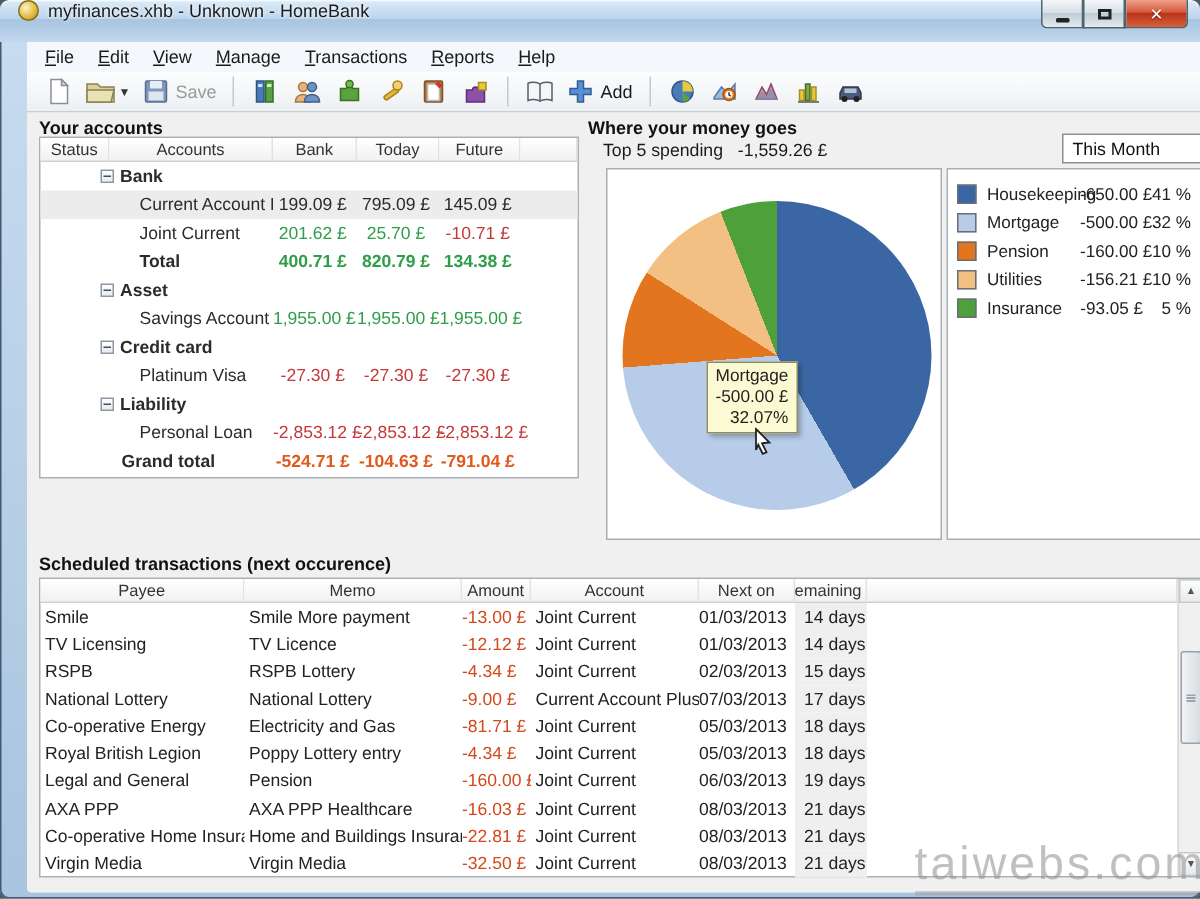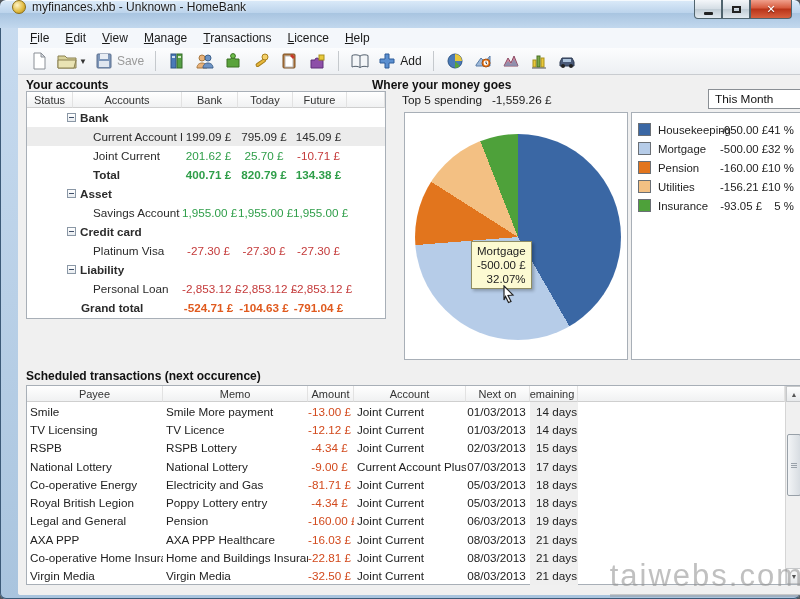--- a/index.html
+++ b/index.html
@@ -68,21 +68,21 @@
     box-shadow:2px 2px 3px rgba(0,0,0,.25);padding:2px 5px;font-size:11.5px;color:#222;text-align:right;line-height:14px;}
   .legend-row{display:grid;grid-template-columns:20px 62px 42px 1fr;height:19px;align-items:center;font-size:11.4px;color:#222;padding-left:6px;}
   .swatch{width:13px;height:13px;border:1px solid #6a6f75;}
   .legend-row .amt-col{text-align:right;white-space:nowrap;}
   .legend-row .pct-col{text-align:right;padding-right:8px;white-space:nowrap;}
   
   .sch-header{display:grid;grid-template-columns:136px 145px 46px 112px 64px 48px 1fr;height:16px;}
   .sch-row{display:grid;grid-template-columns:136px 145px 46px 112px 64px 48px 1fr;height:18.3px;align-items:center;
     font-size:11.7px;color:#222;}
   .sch-row .c{white-space:nowrap;overflow:hidden;}
-  .cl{padding-left:3px;text-align:left;} .cr{padding-right:3px;text-align:center;}
+  .cl{padding-left:3px;text-align:left;} .cr{padding-right:3px;text-align:left;}
   .amt{color:#d2491c;}
   .remain-cell{background:#efefef;height:100%;display:flex;align-items:center;justify-content:flex-end;padding-right:1px;}
   .sortarrow{font-size:8px;color:#5a6a7a;margin-left:3px;}
   
   .vscroll{position:absolute;right:0;top:0;width:17px;height:100%;background:#f0f0f0;border-left:1px solid #d5d5d5;}
   .sbtn{position:absolute;left:0;width:16px;height:16px;background:linear-gradient(#fdfdfd,#e8eaec);border:1px solid #c6c8ca;
     display:flex;align-items:center;justify-content:center;font-size:7px;color:#555;}
   .sbtn.up{top:0;} .sbtn.down{bottom:0;}
   .sthumb{position:absolute;left:1px;top:48px;width:14px;height:62px;border:1px solid #98a0a8;border-radius:2px;
     background:linear-gradient(90deg,#f2f4f6,#d8dde2);}
@@ -115,21 +115,21 @@
 
   <div class="client">
 
     <div class="menubar">
 
     <span class="menu-item">File</span>
         <span class="menu-item">Edit</span>
         <span class="menu-item">View</span>
         <span class="menu-item">Manage</span>
         <span class="menu-item">Transactions</span>
-        <span class="menu-item">Licence</span>
+        <span class="menu-item">Reports</span>
         <span class="menu-item">Help</span>
       </div>
 
     <div class="toolbar">
       <div class="tbtn">
         <svg width="18" height="18" viewBox="0 0 18 18">
             <path d="M4 1h7l4 4v12H4z" fill="#fff" stroke="#8a8f96"></path>
             <path d="M11 1l4 4h-4z" fill="#d8dce2" stroke="#8a8f96"></path>
           </svg>
       </div>
@@ -366,21 +366,21 @@
                 <span>Grand total</span>
               </div>
               <div class="num warn">-524.71 £</div>
               <div class="num warn">-104.63 £</div>
               <div class="num warn">-791.04 £</div>
               <div></div>
             </div>
           </div>
       </div>
 
-      <div class="section-title" style="left:354px;top:3px;">Where your money goes</div>
+      <div class="section-title" style="left:374px;top:3px;">Where your money goes</div>
       <div class="summary">
         <span>Top 5 spending</span>&nbsp;&nbsp;
         <span>-1,559.26 £</span>
       </div>
       <div class="combo">
         <span class="val">This Month</span>
         <span class="btn">
             <span>▼</span>
           </span>
       </div>

